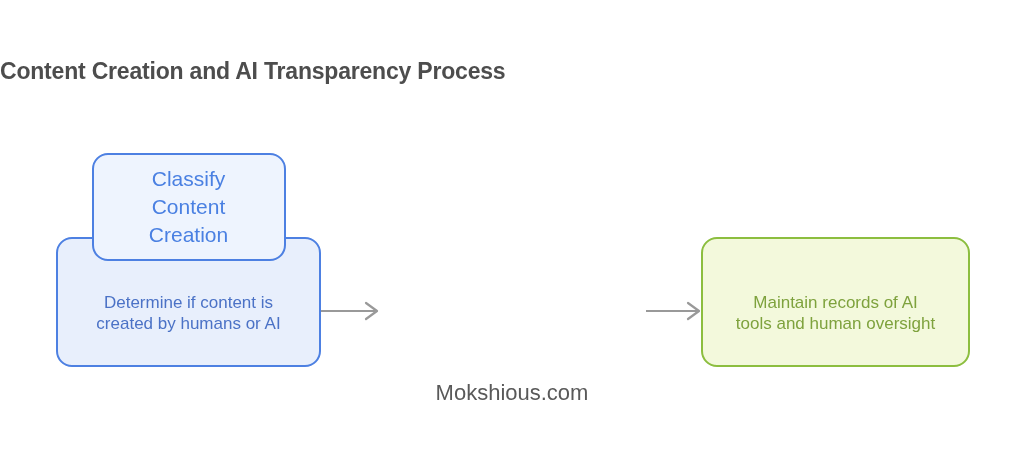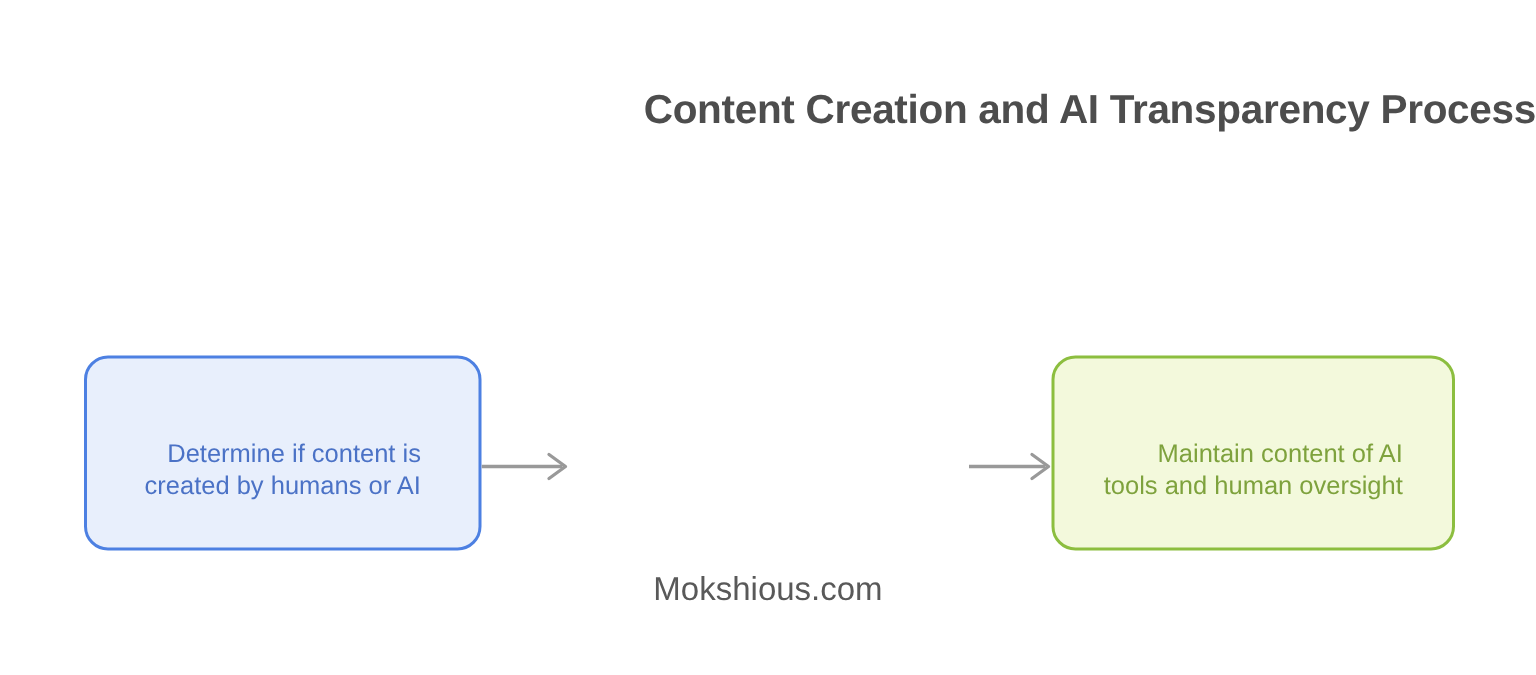--- a/index.html
+++ b/index.html
@@ -10,22 +10,22 @@
     background: #ffffff;
     overflow: hidden;
     font-family: "Liberation Sans", sans-serif;
   }
   .title {
     position: absolute;
     top: 58px;
     left: 0;
     right: 0;
     margin: 0;
-    text-align: right;
-    font-size: 27px;
+    text-align: left;
+    font-size: 23px;
     font-weight: bold;
     letter-spacing: -0.2px;
     color: #4d4d4d;
   }
   .group {
     position: absolute;
     top: 153px;
     height: 214px;
   }
   .big-box {
@@ -41,21 +41,21 @@
   }
   .desc {
     position: absolute;
     left: 8px;
     right: 8px;
     bottom: 0;
     height: 104px;
     display: flex;
     align-items: center;
     justify-content: center;
-    text-align: right;
+    text-align: center;
     white-space: pre-line;
     font-size: 17px;
     line-height: 21px;
     color: var(--description-text);
   }
   .title-box {
     position: absolute;
     top: 0;
     left: 50%;
     transform: translateX(-50%);
@@ -96,37 +96,42 @@
 
 <div class="canvas" style="--arrow-color: #999999;">
 
   <h1 class="title">Content Creation and AI Transparency Process</h1>
 
   <div class="group" style="left: 56px; width: 265px; --border: #4d80e2; --box-fill: #e8effc; --label-box-fill: #eef4fe; --label-text: #4a80e2; --description-text: #4b72c6;">
     <div class="big-box">
       <div class="desc">Determine if content is
 created by humans or AI</div>
     </div>
+    <div class="title-box">
+      <div class="label">Classify
+Content
+Creation</div>
+    </div>
   </div>
 
   <svg class="arrow" style="left:321px;" width="58" height="24" viewBox="0 0 58 24">
     <line x1="0" y1="12" x2="54" y2="12" stroke="currentColor" stroke-width="2.2"></line>
     <polyline points="45,4 56,12 45,20" fill="none" stroke="currentColor" stroke-width="2.2" stroke-linecap="round" stroke-linejoin="round"></polyline>
   </svg>
 
   <div class="group" style="left: 379px; width: 267px; --border: #3ebd7e; --box-fill: #e3f8ec; --label-box-fill: #eafbf2; --label-text: #32ba79; --description-text: #377f60;">
   </div>
 
   <svg class="arrow" style="left:646px;" width="55" height="24" viewBox="0 0 55 24">
     <line x1="0" y1="12" x2="51" y2="12" stroke="currentColor" stroke-width="2.2"></line>
     <polyline points="42,4 53,12 42,20" fill="none" stroke="currentColor" stroke-width="2.2" stroke-linecap="round" stroke-linejoin="round"></polyline>
   </svg>
 
   <div class="group" style="left: 701px; width: 269px; --border: #8cbe3f; --box-fill: #f3f9dc; --label-box-fill: #f6fbe3; --label-text: #8aba3a; --description-text: #7ea23d;">
     <div class="big-box">
-      <div class="desc">Maintain content of AI
+      <div class="desc">Maintain records of AI
 tools and human oversight</div>
     </div>
   </div>
 
   <div class="footer">Mokshious.com</div>
 
 </div>
 
 </body></html>

